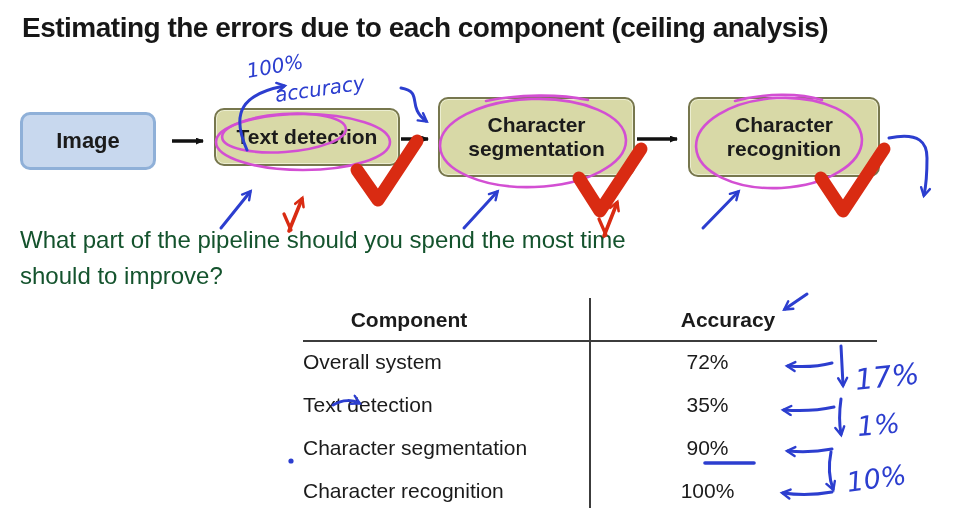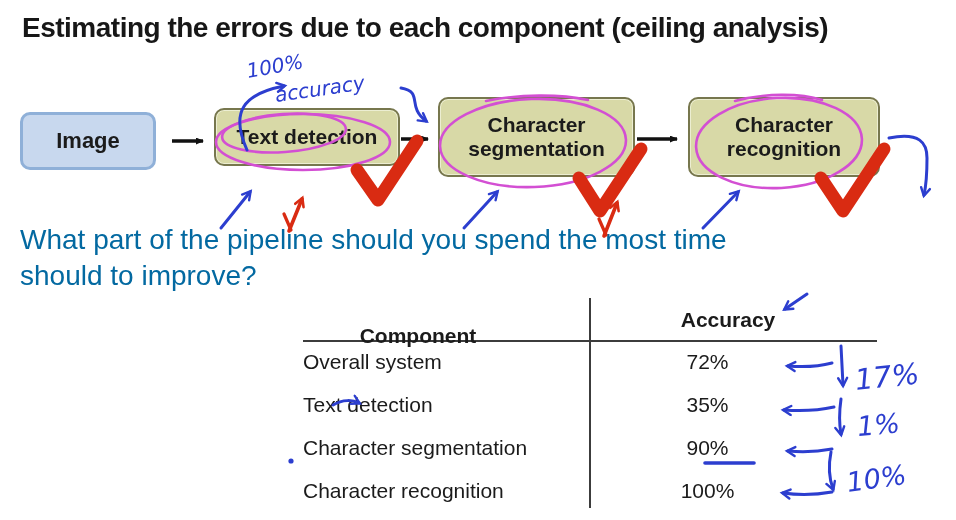--- a/index.html
+++ b/index.html
@@ -22,24 +22,24 @@
   }
   .stage-box{
     background:#d8d9a7;border:2.5px solid #77774e;font-size:21px;
     box-shadow:inset 0 0 0 1px #eceed2;
   }
   .stage-td{left:214px;top:108px;width:186px;height:58px;}
   .stage-cs{left:438px;top:97px;width:197px;height:80px;padding:0 14px;}
   .stage-cr{left:688px;top:97px;width:192px;height:80px;padding:0 14px;}
   .question{
     position:absolute;left:20px;top:222px;width:900px;
-    font-size:28px;line-height:36px;color:#0369a1;
+    font-size:24px;line-height:36px;color:#14532d;
   }
   .tbl-header{position:absolute;font-size:21px;font-weight:bold;text-align:center;}
-  .tbl-comp-h{left:303px;top:308px;width:230px;margin-top:16px;}
+  .tbl-comp-h{left:294px;top:308px;width:230px;}
   .tbl-acc-h{left:660px;top:308px;width:136px;}
   .tbl-cell{position:absolute;font-size:21px;}
   .comp-cell{left:303px;width:280px;}
   .acc-cell{left:650px;width:115px;text-align:center;}
   .r1{top:350px;} .r2{top:393px;} .r3{top:436px;} .r4{top:479px;}
   .vline{position:absolute;left:589px;top:298px;width:2px;height:210px;background:#3c3c3c;}
   .hline{position:absolute;left:303px;top:340px;width:574px;height:2px;background:#3c3c3c;}
   svg.overlay{position:absolute;left:0;top:0;pointer-events:none;}
   .hw{font-family:"DejaVu Sans", sans-serif;font-style:italic;}
 </style>

